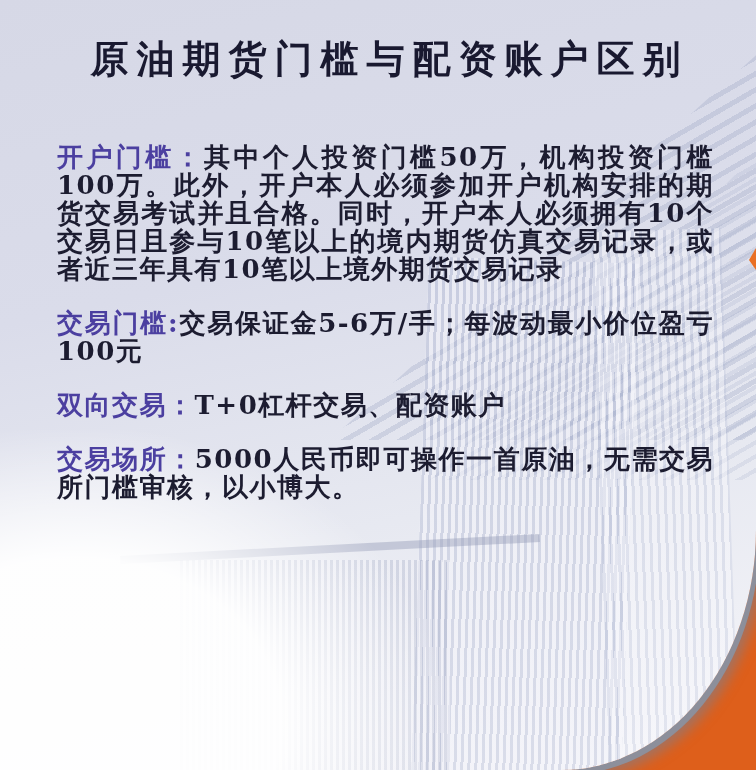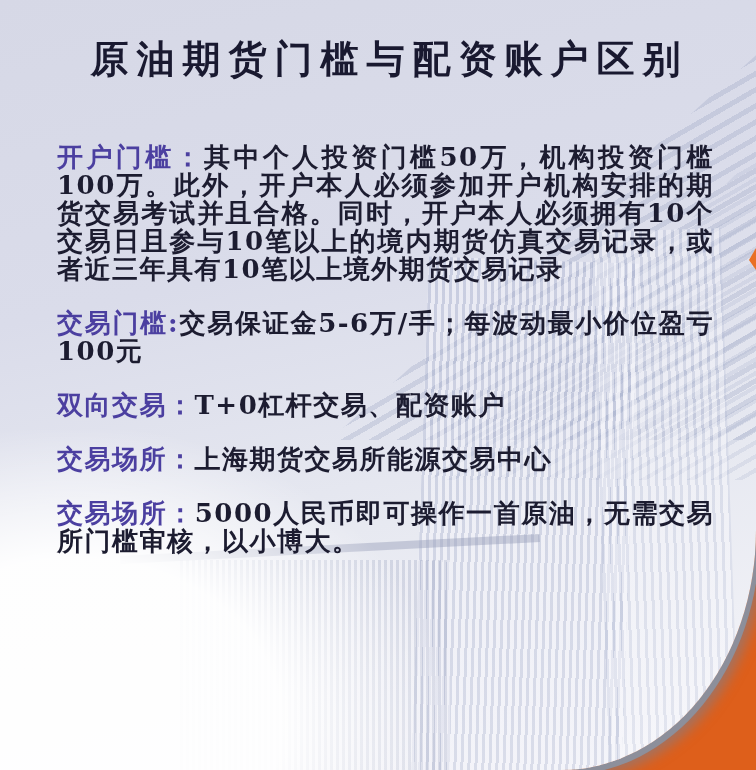--- a/index.html
+++ b/index.html
@@ -73,19 +73,18 @@
   <div class="content">
     <h1 class="title">原油期货门槛与配资账户区别</h1>
 
     <div class="sections">
       <p class="section"><span class="label">开户门槛：</span><span class="text">其中个人投资门槛50万，机构投资门槛100万。此外，开户本人必须参加开户机构安排的期货交易考试并且合格。同时，开户本人必须拥有10个交易日且参与10笔以上的境内期货仿真交易记录，或者近三年具有10笔以上境外期货交易记录</span></p>
 
       <p class="section"><span class="label">交易门槛:</span><span class="text">交易保证金5-6万/手；每波动最小价位盈亏100元</span></p>
 
       <p class="section"><span class="label">双向交易：</span><span class="text">T+0杠杆交易、配资账户</span></p>
 
-      <p class="section"><span class="label">交易场所：</span><span class="text">上海期货交易所能源交易中心</span></p>
 
       <p class="section"><span class="label">交易场所：</span><span class="text">5000人民币即可操作一首原油，无需交易所门槛审核，以小博大。</span></p>
     </div>
   </div>
 
 </div>
 
 </body></html>

